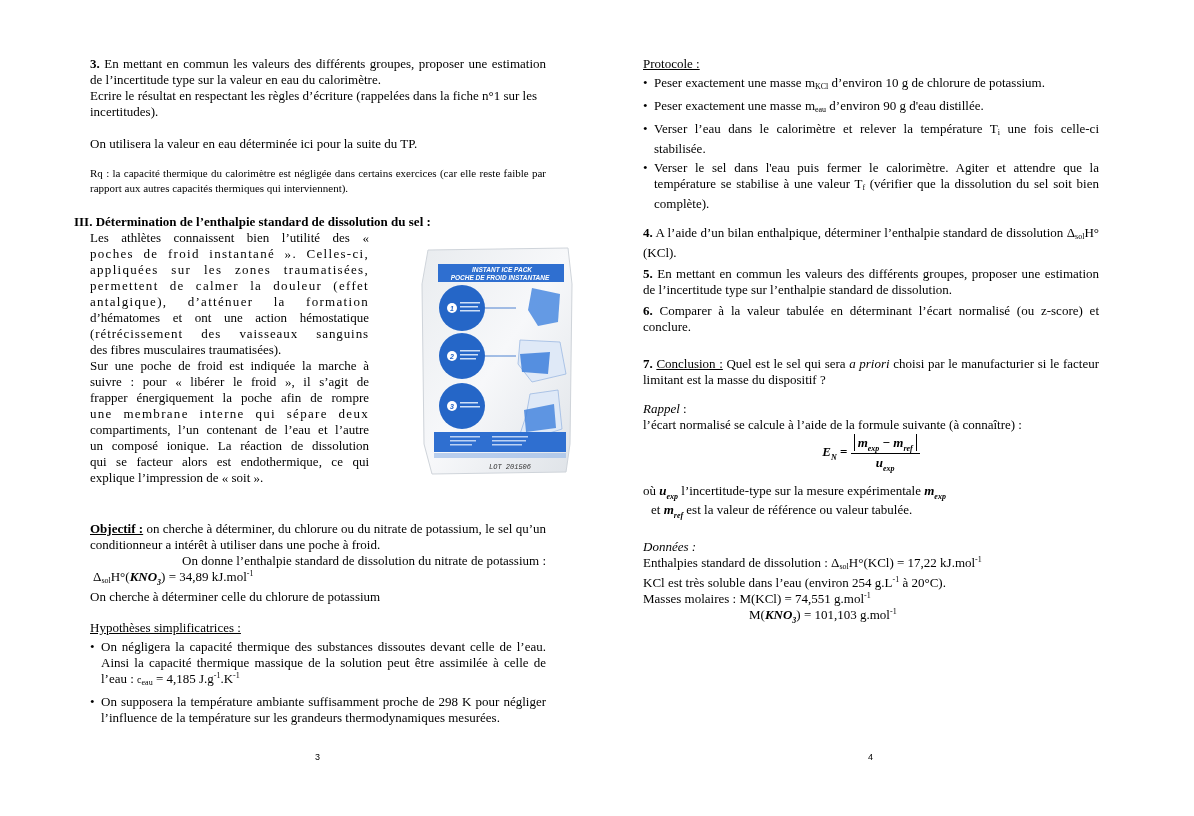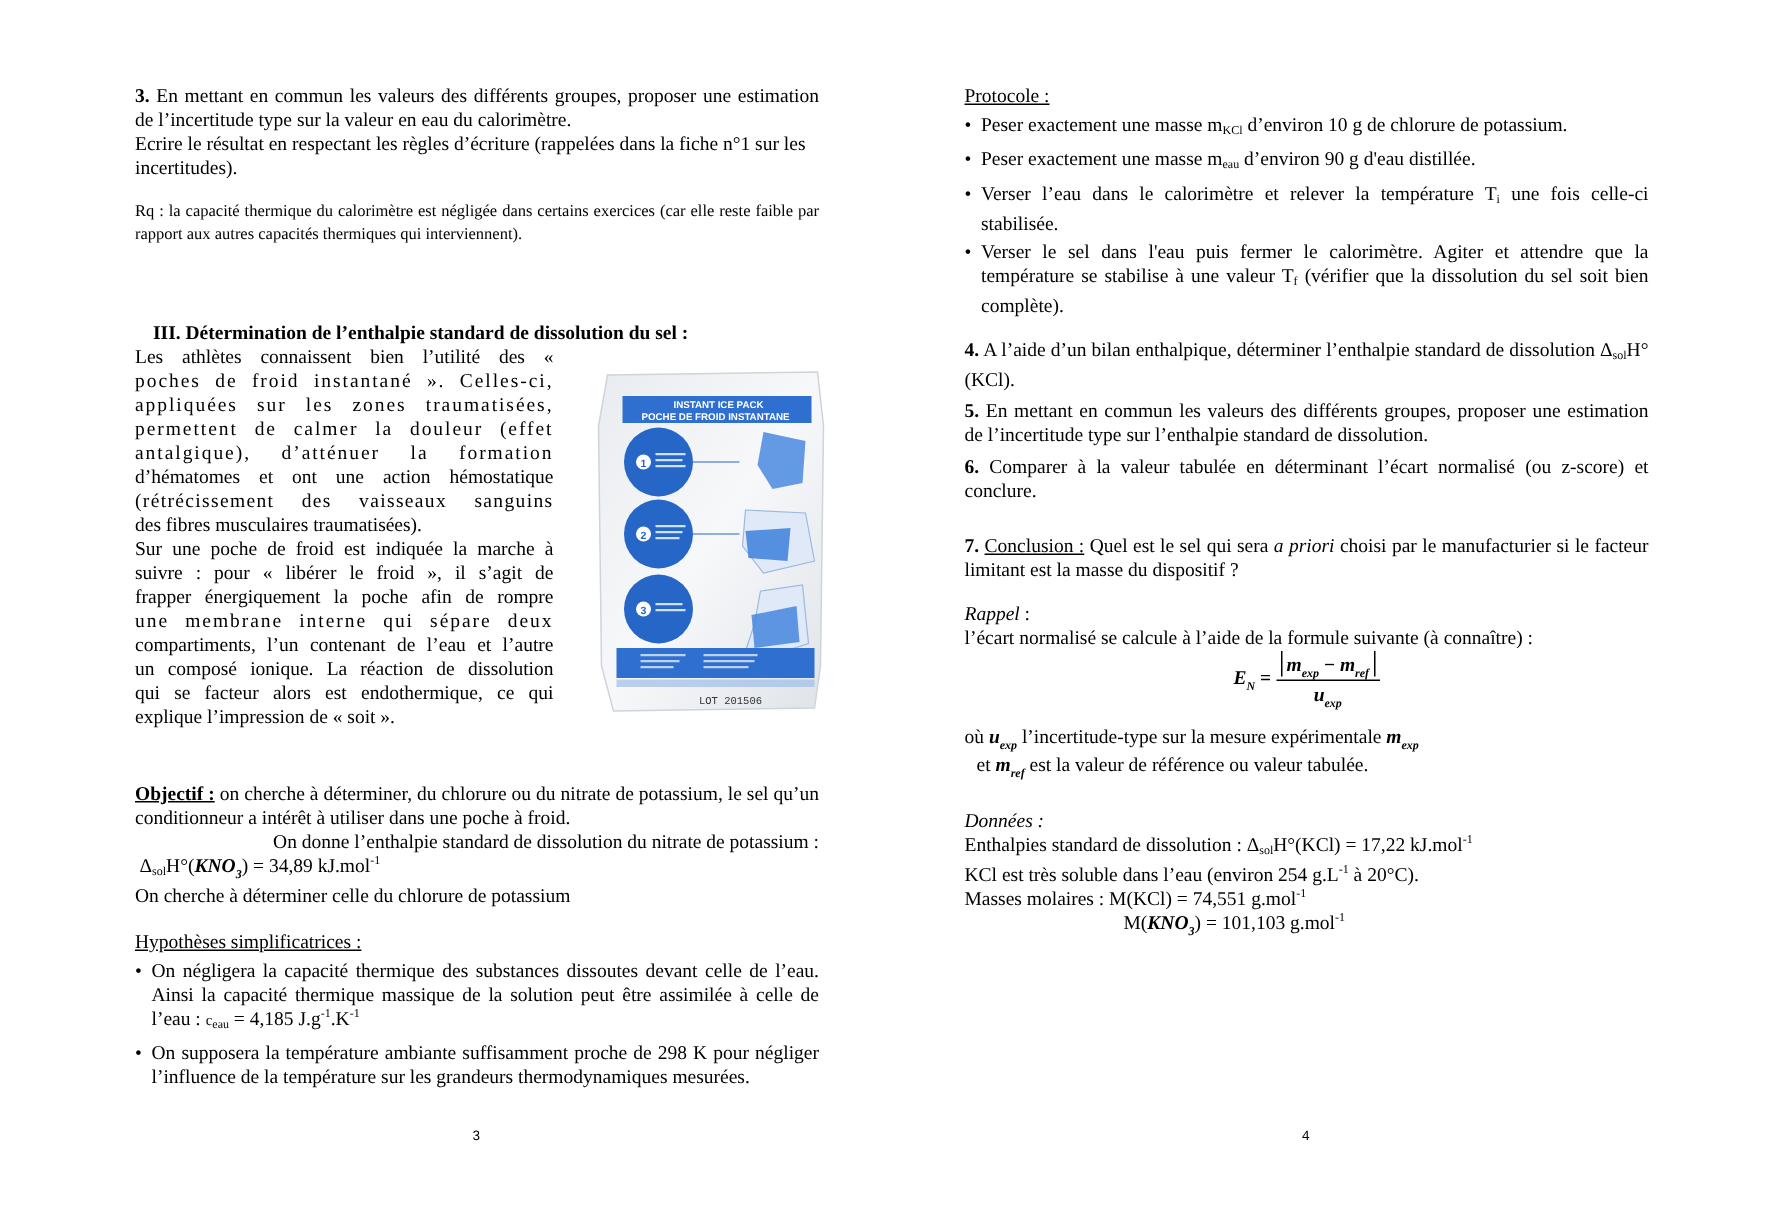--- a/index.html
+++ b/index.html
@@ -16,38 +16,39 @@
   .i { font-style:italic; }
   .small { font-size:11px; line-height:15px; }
   sub, sup { font-size:8px; line-height:0;margin-top:11px; }
   .sub-s { font-size:8px; vertical-align:-2px; }
   .bul { position:relative; padding-left:11px; margin-top:3px; }
   .bul::before { content:"•"; position:absolute; left:0; top:0; }
   .pnum { position:absolute; font-family:"Liberation Sans", sans-serif; font-size:9px; top:749px; }
   .wide { letter-spacing:1.3px; }
   .wide2 { letter-spacing:0.9px; }
   
-  .pack { position:absolute; left:397px; top:244px; width:155px; height:232px; }
+  .pack { position:absolute; left:420px; top:244px; width:155px; height:232px;font-style:italic; }
   .frac { display:inline-block; vertical-align:middle; text-align:center; }
   .frac .num { border-bottom:1px solid #000; padding:0 3px 2px 3px; display:block; }
   .frac .den { display:block; padding-top:1px; }
   .absbar { border-left:1px solid #000; border-right:1px solid #000; padding:1px 3px; }
 </style>
 </head>
 <body>
 
 <div class="page p3">
 
   <div class="col just" style="left:90px; top:56px; width:456px;">
     <p><span class="b">3.</span><span> En mettant en commun les valeurs des différents groupes, proposer une estimation de l’incertitude type sur la valeur en eau du calorimètre.</span></p>
     <p style="text-align:left">Ecrire le résultat en respectant les règles d’écriture (rappelées dans la fiche n°1 sur les incertitudes).</p>
+    <p style="margin-top:16px">On utilisera la valeur en eau déterminée ici pour la suite du TP.</p>
     <p class="small" style="margin-top:14px">Rq : la capacité thermique du calorimètre est négligée dans certains exercices (car elle reste faible par rapport aux autres capacités thermiques qui interviennent).</p>
   </div>
 
-  <p class="col b" style="left:102px; top:214px; width:470px; white-space:nowrap;">III. Détermination de l’enthalpie standard de dissolution du sel :</p>
+  <p class="col b" style="left:74px; top:214px; width:470px; white-space:nowrap;">III. Détermination de l’enthalpie standard de dissolution du sel :</p>
 
   <div class="col" style="left:90px; top:230px; width:279px;">
     <p class="just" style="text-align-last:justify">Les athlètes connaissent bien l’utilité des «</p>
     <p class="wide" style="text-align:justify;text-align-last:justify">poches de froid instantané ». Celles-ci,</p>
     <p class="wide" style="text-align:justify;text-align-last:justify">appliquées sur les zones traumatisées,</p>
     <p class="wide" style="text-align:justify;text-align-last:justify">permettent de calmer la douleur (effet</p>
     <p class="wide" style="text-align:justify;text-align-last:justify">antalgique), d’atténuer la formation</p>
     <p style="text-align:justify;text-align-last:justify">d’hématomes et ont une action hémostatique</p>
     <p class="wide2" style="text-align:justify;text-align-last:justify">(rétrécissement des vaisseaux sanguins</p>
     <p>des fibres musculaires traumatisées).</p>

